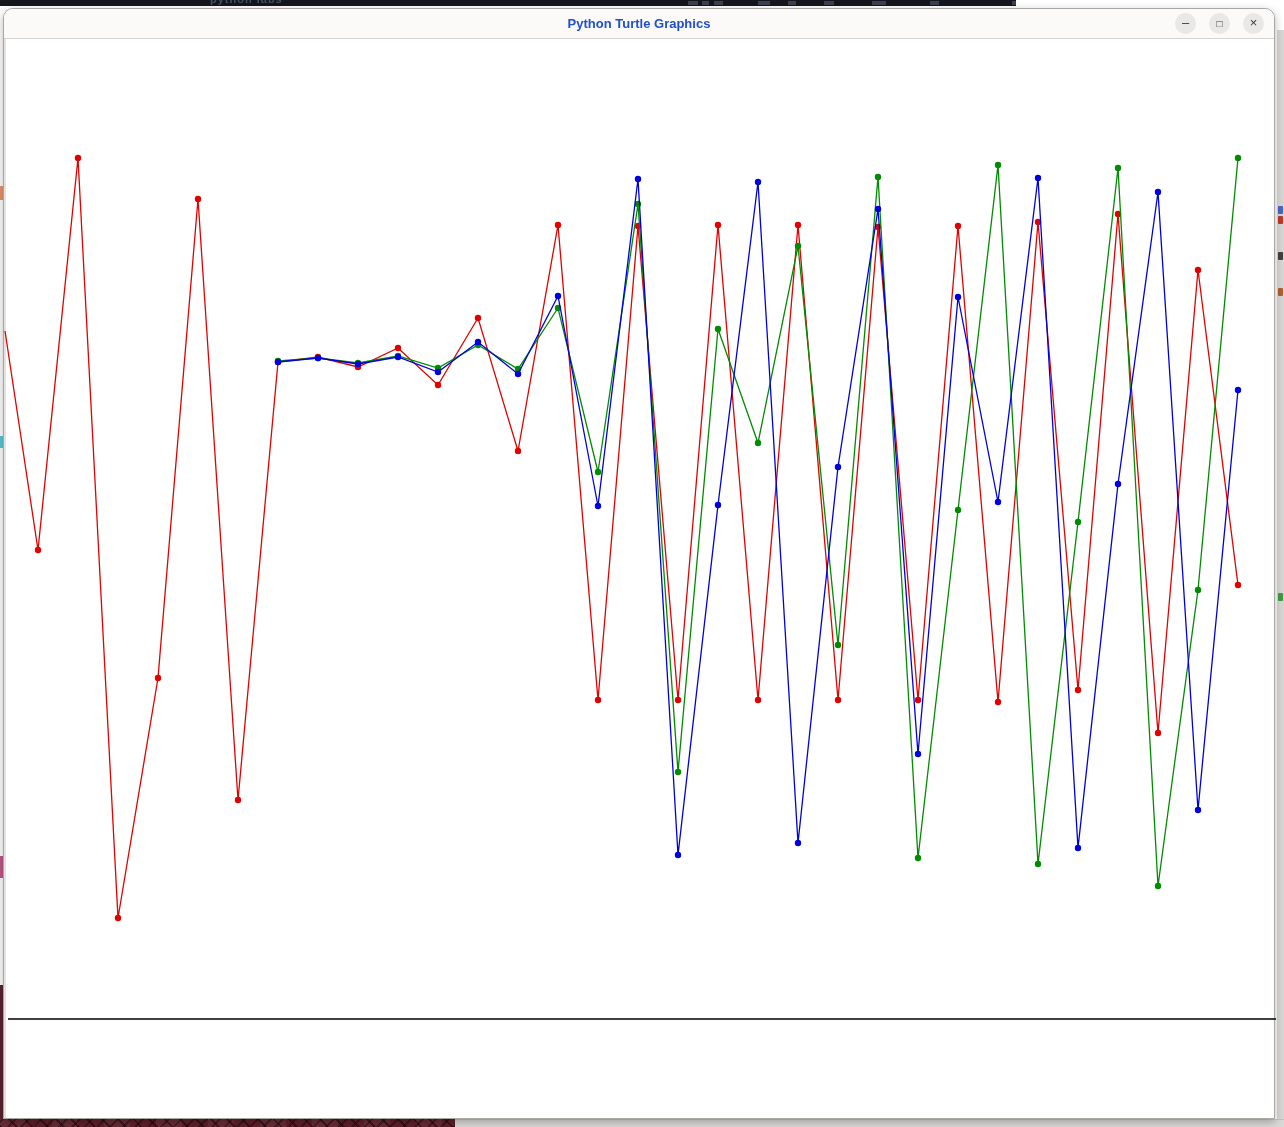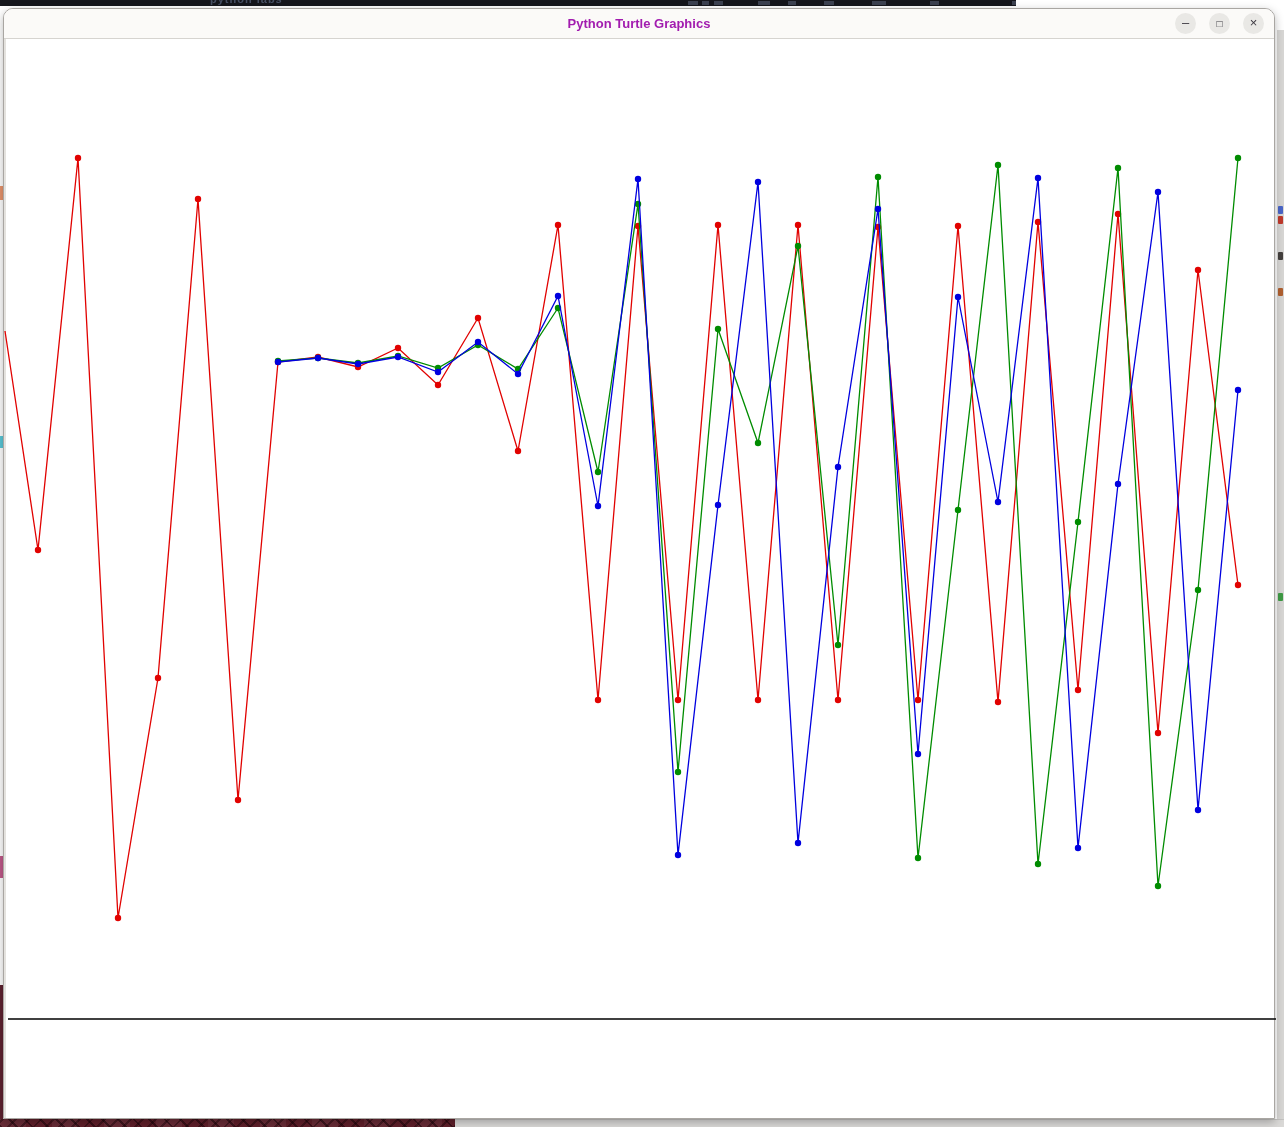--- a/index.html
+++ b/index.html
@@ -28,21 +28,21 @@
     position:absolute;left:3px;top:8px;width:1272px;height:1111px;
     background:#ffffff;border:1px solid #a9a6a2;border-radius:10px 10px 0 0;
     box-shadow:0 3px 10px rgba(0,0,0,.28);z-index:2;box-sizing:border-box;
   }
   .titlebar{
     position:absolute;left:0;top:0;right:0;height:29px;
     background:#fbfaf8;border-bottom:1px solid #d6d4d0;
     border-radius:9px 9px 0 0;
   }
   .title{
-    text-align:center;line-height:29px;font-size:13px;font-weight:bold;color:#a21caf;
+    text-align:center;line-height:29px;font-size:13px;font-weight:bold;color:#1d4ed8;
     user-select:none;
   }
   .controls{position:absolute;right:10px;top:4px;display:flex;gap:13px;}
   .ctrl{
     width:21px;height:21px;border-radius:50%;background:#e9e8e5;
     color:#3b3840;text-align:center;line-height:20px;font-size:13px;cursor:pointer;
   }
   .ctrl.max{font-size:10px;line-height:21px;}
   .canvas{position:absolute;left:0;top:30px;right:0;bottom:0;background:#ffffff;border-left:2px solid #e4e2de;box-sizing:border-box;}
   

